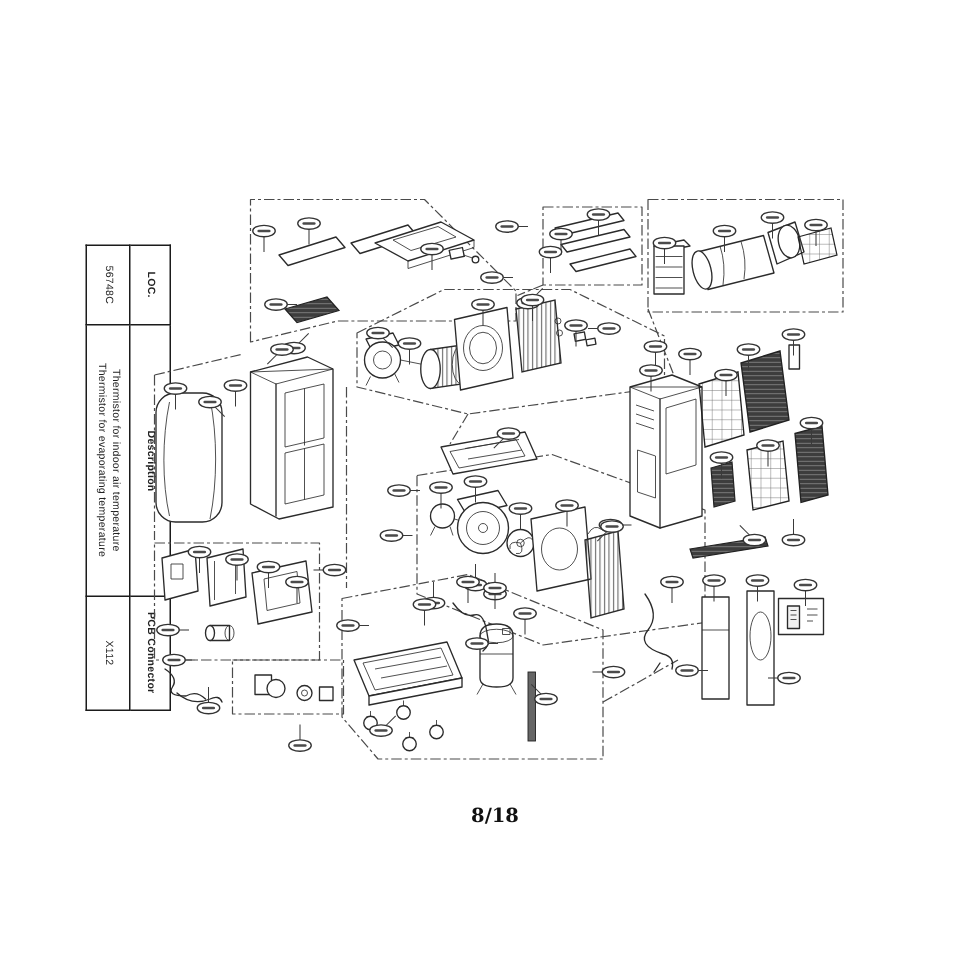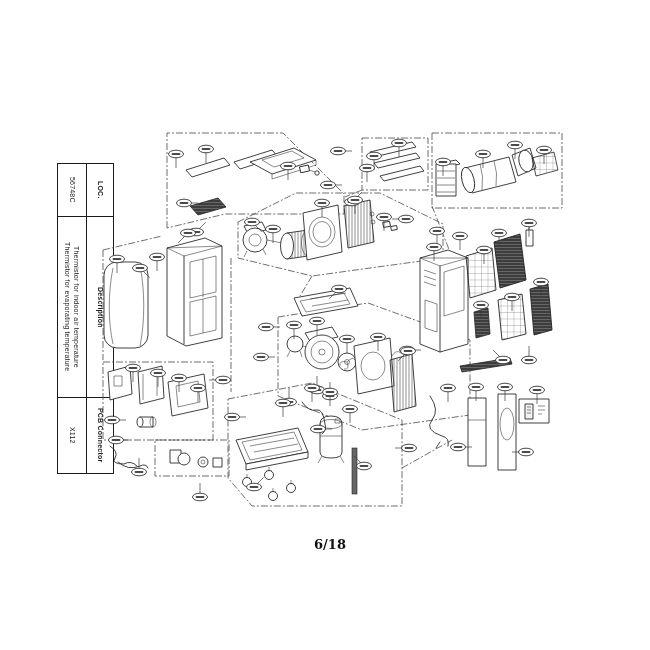--- a/index.html
+++ b/index.html
@@ -654,14 +654,14 @@
           <line x1="454.5" y1="447" x2="461.5" y2="447" class="smg"></line>
         </g>
         <g>
           <line x1="526" y1="452" x2="512" y2="452" class="stm"></line>
           <ellipse cx="526" cy="452" rx="7.5" ry="3.8" class="blb"></ellipse>
           <line x1="522.5" y1="452" x2="529.5" y2="452" class="smg"></line>
         </g>
       </g>
   </svg>
 
-  <div id="sheet-number">6/18</div>
+  <div id="sheet-number">8/18</div>
 </div>
 
 </body></html>

